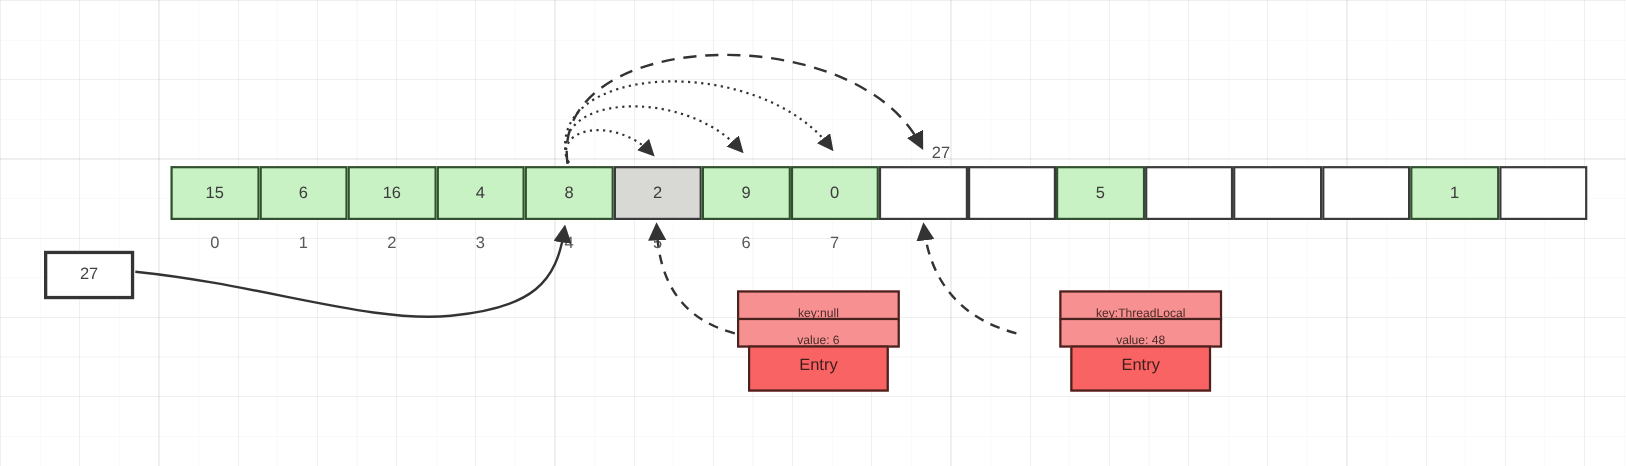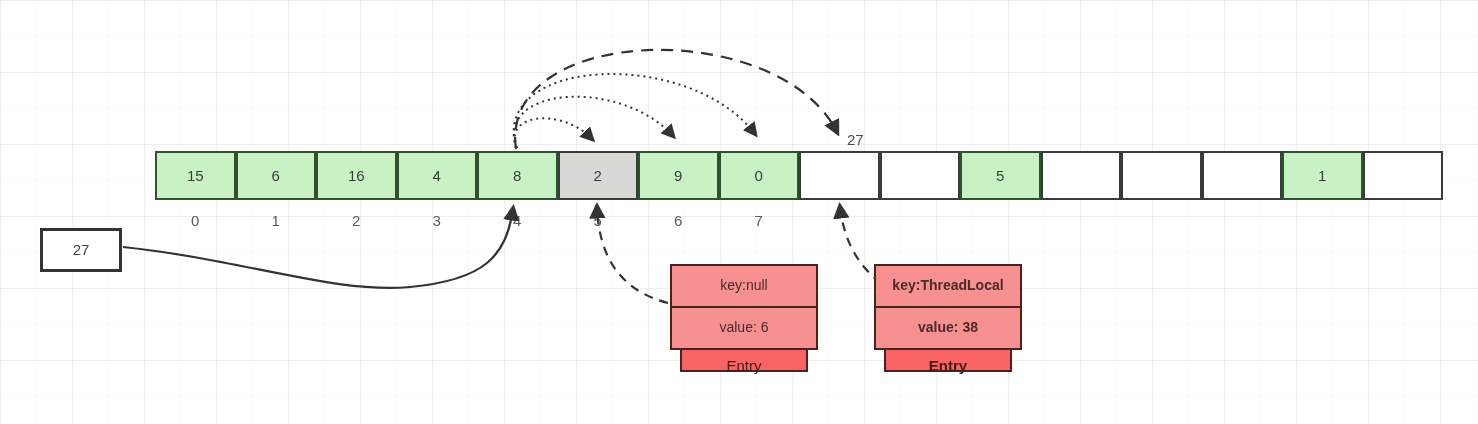--- a/index.html
+++ b/index.html
@@ -60,29 +60,29 @@
     position:absolute;left:847px;top:131px;
     font-size:15px;color:#4d4d4d;
   }
   .value-box{
     position:absolute;left:40px;top:228px;width:82px;height:44px;
     box-sizing:border-box;border:3px solid #343434;background:#ffffff;
     text-align:center;line-height:38px;font-size:15px;color:#444444;
   }
   .entry{position:absolute;width:148px;}
   .entry-left{left:670px;top:264px;}
-  .entry-right{left:874px;top:264px;font-weight:bold;}
+  .entry-right{left:963px;top:264px;}
   .entry-row{
-    box-sizing:border-box;height:44px;width:148px;
+    box-sizing:border-box;height:27px;width:148px;
     border:2px solid var(--entry-border);background:var(--entry-light);
-    text-align:center;line-height:39px;font-size:14px;color:#4b2a28;
+    text-align:center;line-height:39px;font-size:11px;color:#4b2a28;
   }
   .entry-row + .entry-row{margin-top:-2px;}
   .entry-footer{
-    box-sizing:border-box;height:24px;width:128px;margin:-2px 0 0 10px;
+    box-sizing:border-box;height:42px;width:128px;margin:-2px 0 0 10px;
     border:2px solid var(--entry-border);background:var(--entry-dark);
     text-align:center;line-height:32px;font-size:15px;color:#3f1d1b;
   }
 </style>
 </head>
 <body>
 
 <div class="canvas">
 
 
@@ -149,17 +149,17 @@
   <div class="value-box">27</div>
 
   <div class="entry entry-left">
     <div class="entry-row">key:null</div>
     <div class="entry-row">value: 6</div>
     <div class="entry-footer">Entry</div>
   </div>
 
   <div class="entry entry-right">
     <div class="entry-row">key:ThreadLocal</div>
-    <div class="entry-row">value: 38</div>
+    <div class="entry-row">value: 48</div>
     <div class="entry-footer">Entry</div>
   </div>
 
 </div>
 
 </body></html>

